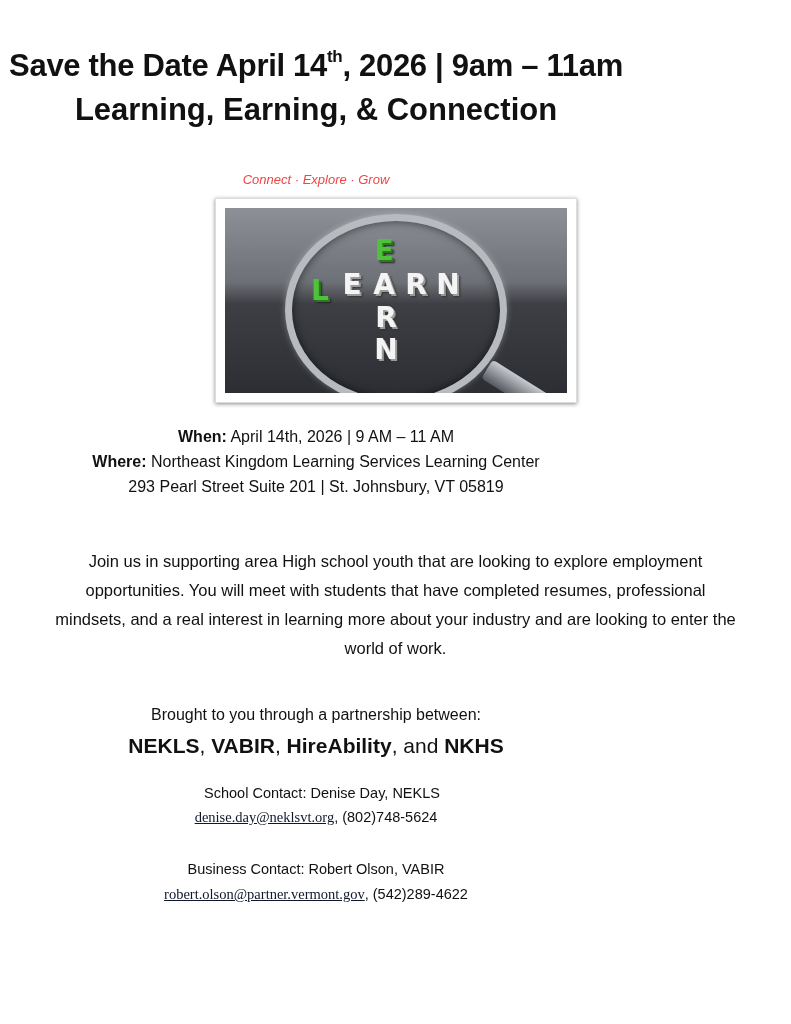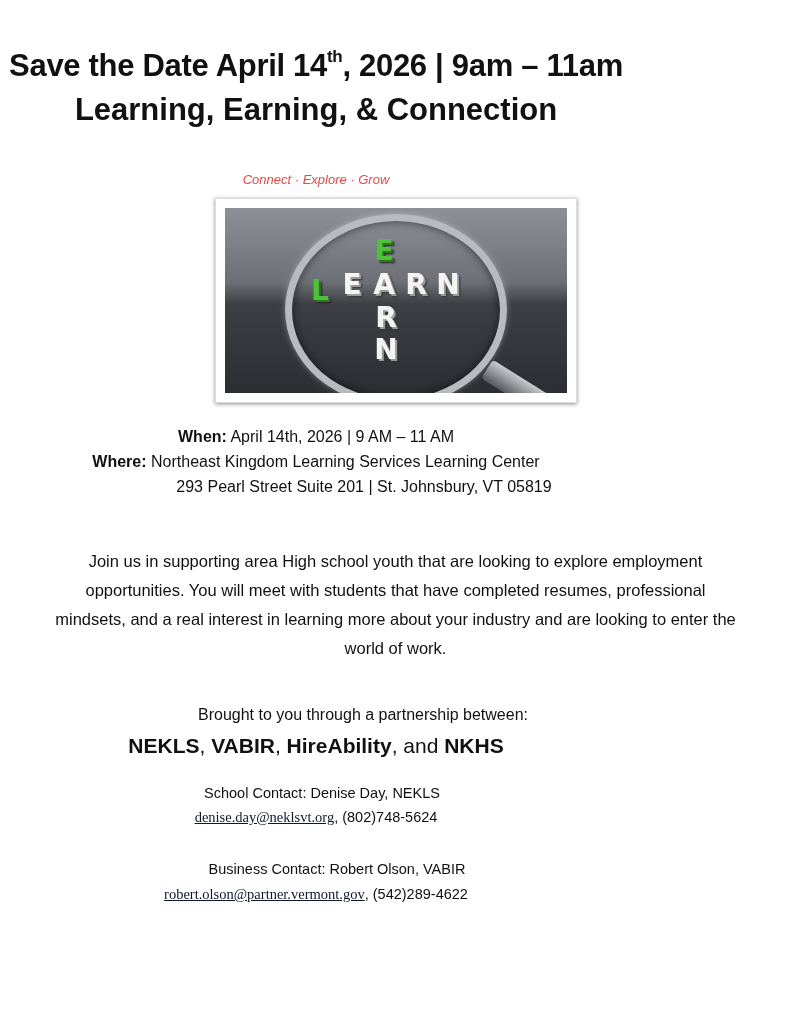--- a/index.html
+++ b/index.html
@@ -43,31 +43,31 @@
       position: absolute; width: 30px; height: 30px; font-weight: bold;
       font-size: 28px; line-height: 30px; text-align: center;
       font-family: "DejaVu Sans", sans-serif; color: #f4f4f4;
       text-shadow: 2px 2px 0 #9a9a9a, 3px 3px 2px #333;
     }
     .block.green { color: #4fc13a; text-shadow: 2px 2px 0 #2b7a1f, 3px 3px 2px #222; }
     .info { font-size: 16px; line-height: 25px; }
     .info b { font-weight: bold; }
     .info-when { top: 424px; }
     .info-where { top: 449px; }
-    .info-addr { top: 474px; padding-left: 48px; }
+    .info-addr { top: 474px; }
     .para {
       top: 547px; left: 50px; width: 691px; font-size: 16.5px; line-height: 29px;
     }
-    .brought { top: 706px; font-size: 16px; margin-left: 47px; }
+    .brought { top: 706px; font-size: 16px; }
     .partners { top: 734px; font-size: 21px; }
     .partners b { font-weight: bold; }
     .contact { font-size: 14.5px; line-height: 24px; }
     .c1 { top: 781px; margin-left: 6px; }
     .c1e { top: 805px; }
-    .c2 { top: 857px; padding-left: 21px; }
+    .c2 { top: 857px; }
     .c2e { top: 882px; }
     a.email { color: #0f172a; text-decoration: underline; font-family: Liberation Serif, serif; }
   </style>
 </head>
 <body>
 
 <div class="center title1"><span>Save the Date April 14</span><sup>th</sup><span>, 2026 | 9am – 11am</span></div>
 
 <div class="center title2">Learning, Earning, &amp; Connection</div>
 

